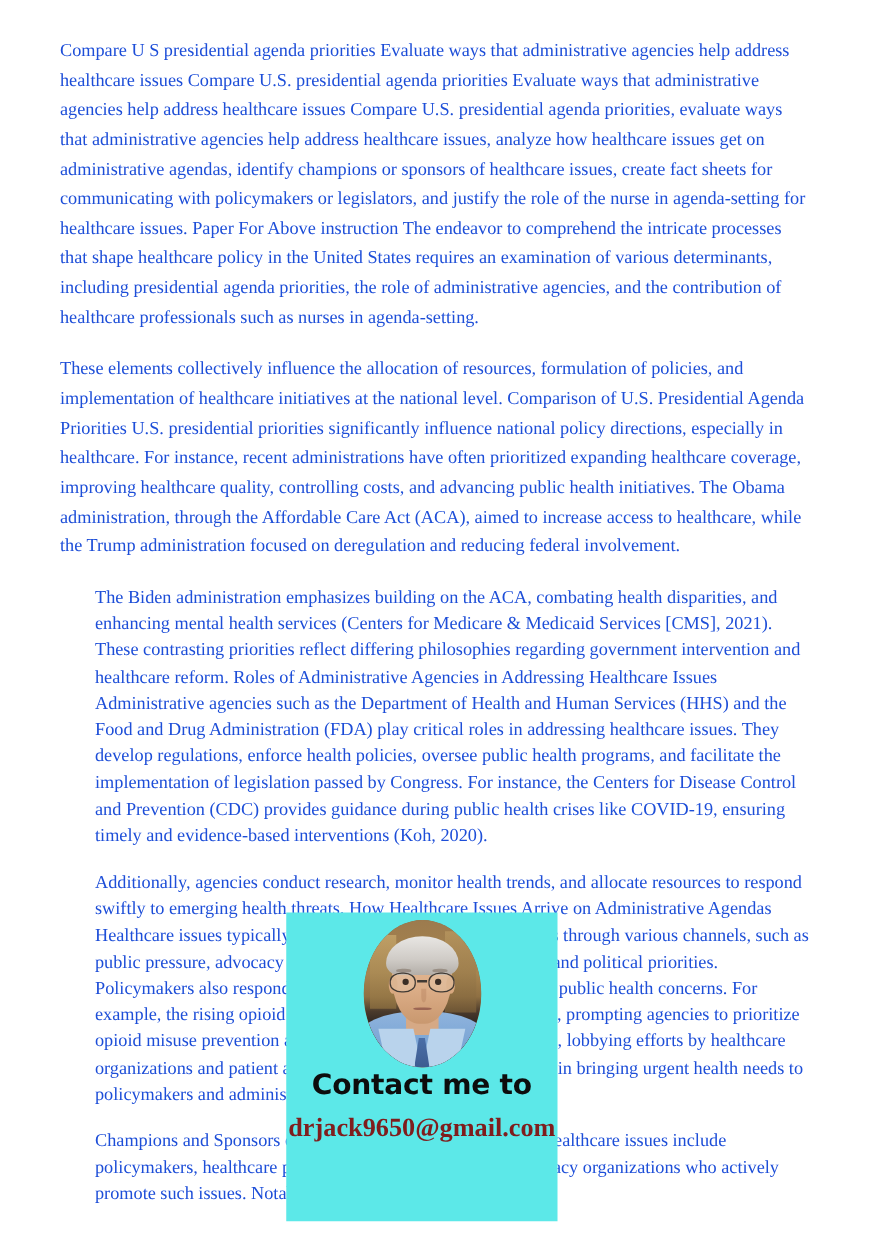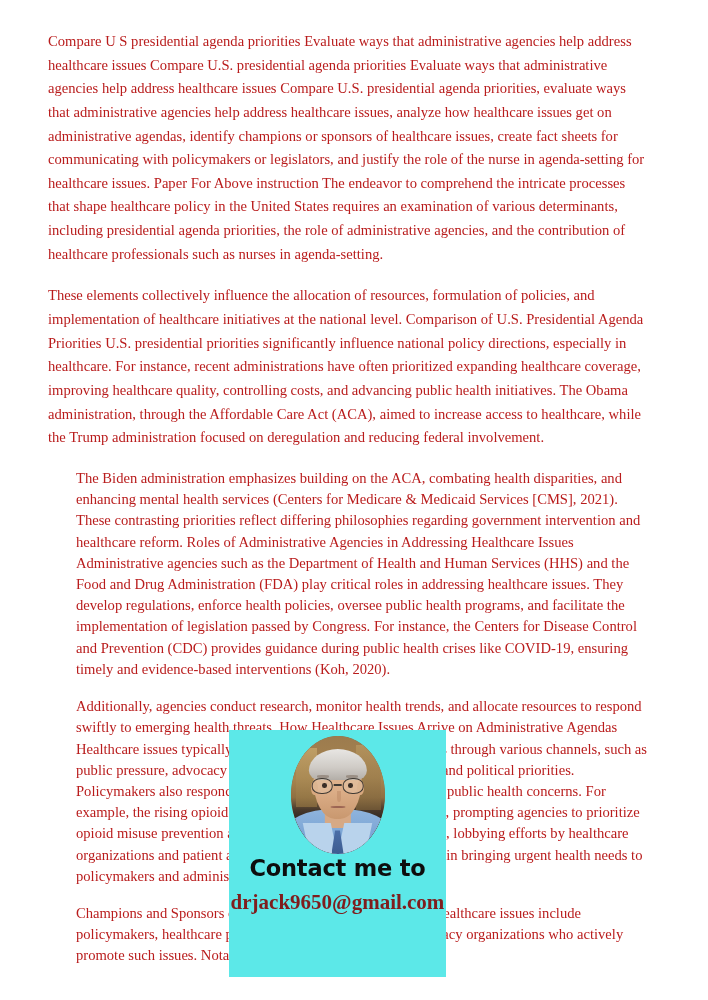--- a/index.html
+++ b/index.html
@@ -23,21 +23,21 @@
     width: 600px;
     font-family: "Liberation Serif", "DejaVu Serif", serif;
     font-size: 14.6px;
     color: #1a1a1a;
     text-align: left;
   }
   .para {
     margin: 0 0 0 0;
     line-height: 1.62;
     text-align: left;
-    color: #b91c1c;
+    color: #1d4ed8;
   }
   .para.tight {
     line-height: 1.455;
     margin-left: 28px;
   }
   .para-gap {
     height: 18px;
   }
   .para-gap.small {
     height: 16px;

